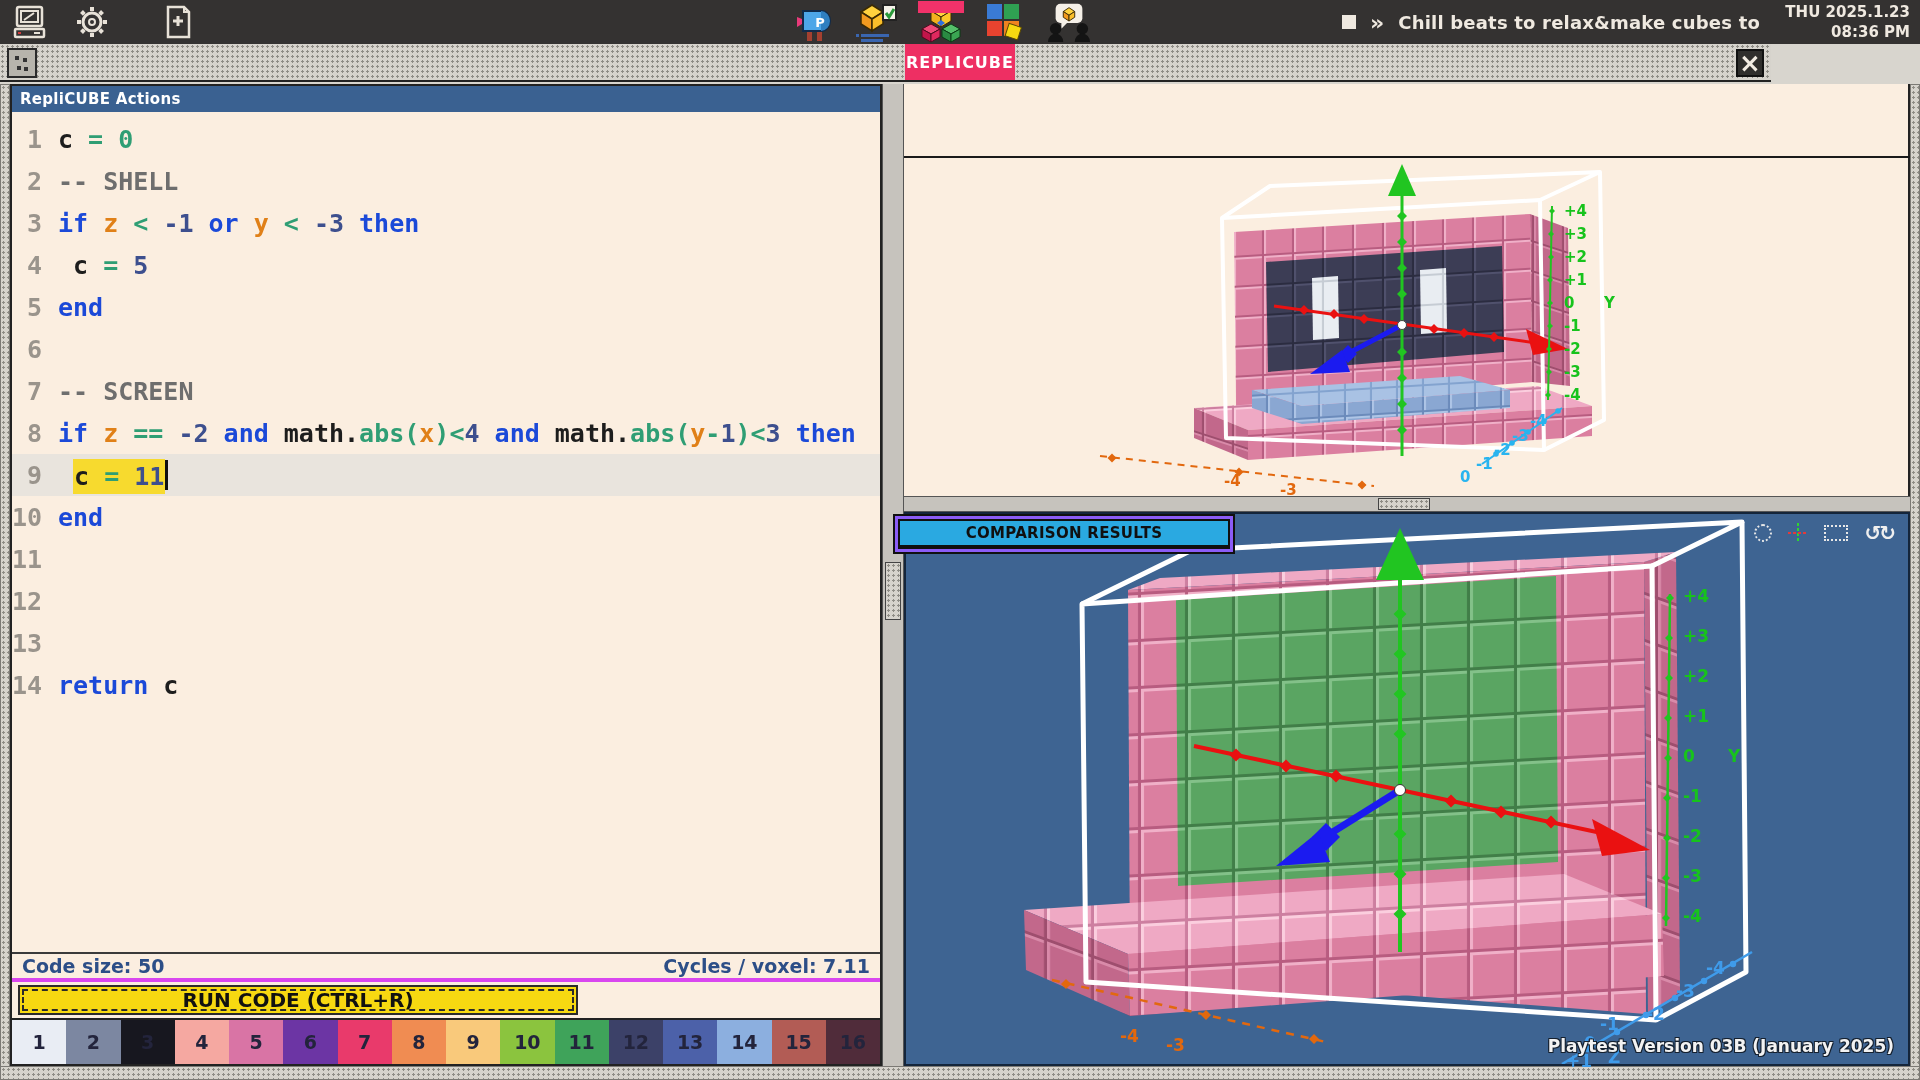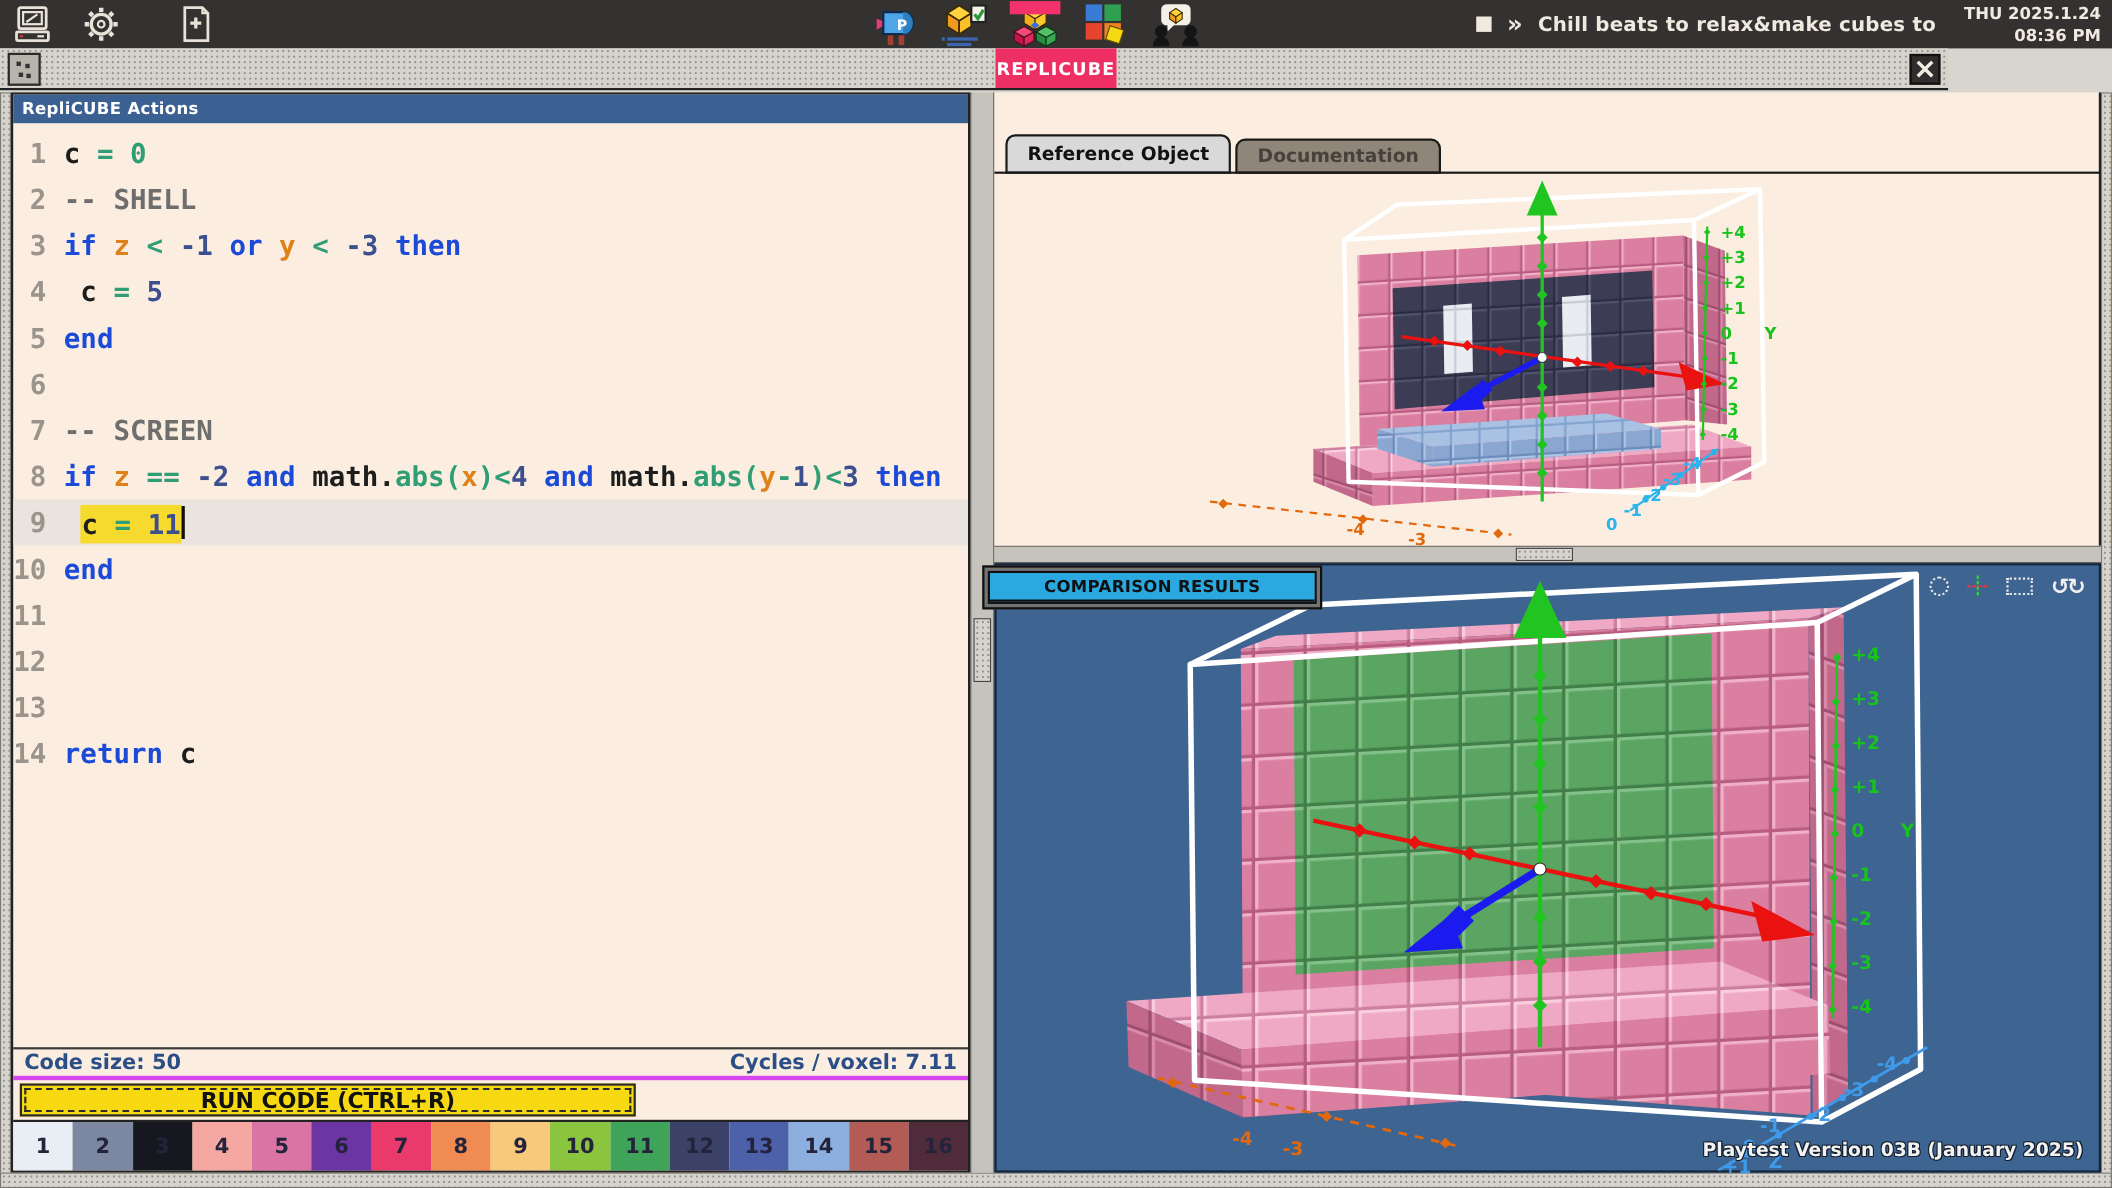--- a/index.html
+++ b/index.html
@@ -91,21 +91,21 @@
   .vt{cursor:pointer;display:flex;align-items:center;justify-content:center;}
   #vt-circle{width:18px;height:18px;border:2px dotted #e8e8e8;border-radius:50%;}
   #vt-move{position:relative;width:20px;height:20px;}
   #vt-move .v{position:absolute;left:9px;top:0;width:2px;height:20px;background-image:linear-gradient(#2fd42f 60%,transparent 40%);background-size:2px 5px;}
   #vt-move .h{position:absolute;left:0;top:9px;width:20px;height:2px;background-image:linear-gradient(90deg,#e23a3a 60%,transparent 40%);background-size:5px 2px;}
   #vt-rect{width:24px;height:16px;border:2px dotted #e8e8e8;}
   #vt-rotate{color:#efefef;font-size:20px;font-weight:700;letter-spacing:-2px;}
   #version{position:absolute;right:14px;bottom:8px;color:#f2f2f2;font-weight:700;font-size:17px;text-shadow:1px 1px 0 #15202e,-1px 1px 0 #15202e,1px -1px 0 #15202e,-1px -1px 0 #15202e;}
 
   
-  #compare-box{position:absolute;left:893px;top:514px;width:309px;z-index:40;background:#737373;border:2px solid #101010;padding:3px;}
+  #compare-box{position:absolute;left:893px;top:514px;width:342px;z-index:40;background:#8b5cf6;border:2px solid #101010;padding:3px;}
   #compare-inner{border:2px solid #101010;}
   #compare-title{background:#2aa9e1;color:#101010;font-weight:800;font-size:15px;text-align:center;padding:3px 0;border-bottom:2px solid #101010;letter-spacing:.3px;}
   #compare-rows{padding:6px 0 14px 0;}
   .crow{display:flex;justify-content:space-between;padding:3px 14px;font-weight:600;font-size:17px;color:#141414;}
 </style>
 </head>
 <body>
 
 <div id="screen">
 
@@ -207,21 +207,21 @@
         </svg>
       </div>
     </div>
 
     <div id="music">
       <div id="stop-sq"></div>
       <span id="skip-glyph">»</span>
       <span id="music-label">Chill beats to relax&amp;make cubes to</span>
     </div>
     <div id="clock">
-      <div>THU 2025.1.24</div>
+      <div>THU 2025.1.23</div>
       <div>08:36 PM</div>
     </div>
   </header>
 
   <div id="titlebar" class="dots">
     <div id="win-icon">
         <i></i>
       </div>
     <div id="win-title">REPLICUBE</div>
     <div id="win-close">×</div>
@@ -309,24 +309,20 @@
   </section>
 
   <div id="vsplit">
       <div class="grip dots"></div>
     </div>
   <div id="hsplit">
       <div class="grip dots"></div>
     </div>
 
   <section id="ref-panel">
-    <div id="tabs">
-        <div class="tab active">Reference Object</div>
-        <div class="tab">Documentation</div>
-      </div>
     <div id="tabs-underline"></div>
     <div id="scene-ref">
       <svg width="1006" height="338" viewBox="0 0 1006 338">
         <defs>
           <path id="dm" d="M0 -5 L5 0 L0 5 L-5 0 Z"></path>
           <pattern id="pf30" width="30" height="30" patternUnits="userSpaceOnUse" patternTransform="skewY(-3.5)">
             <rect width="30" height="30" fill="#db7fa0"></rect>
             <path d="M0 1 H30 M1 0 V30" stroke="#f0b0c8" stroke-width="2"></path>
             <path d="M0 29 H30 M29 0 V30" stroke="#b85c80" stroke-width="2"></path>
           </pattern>

